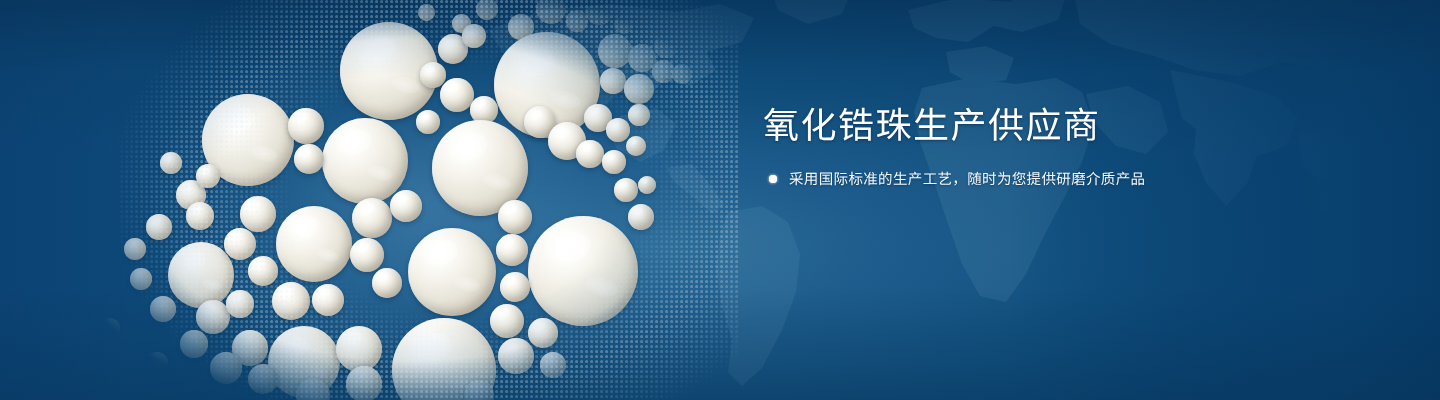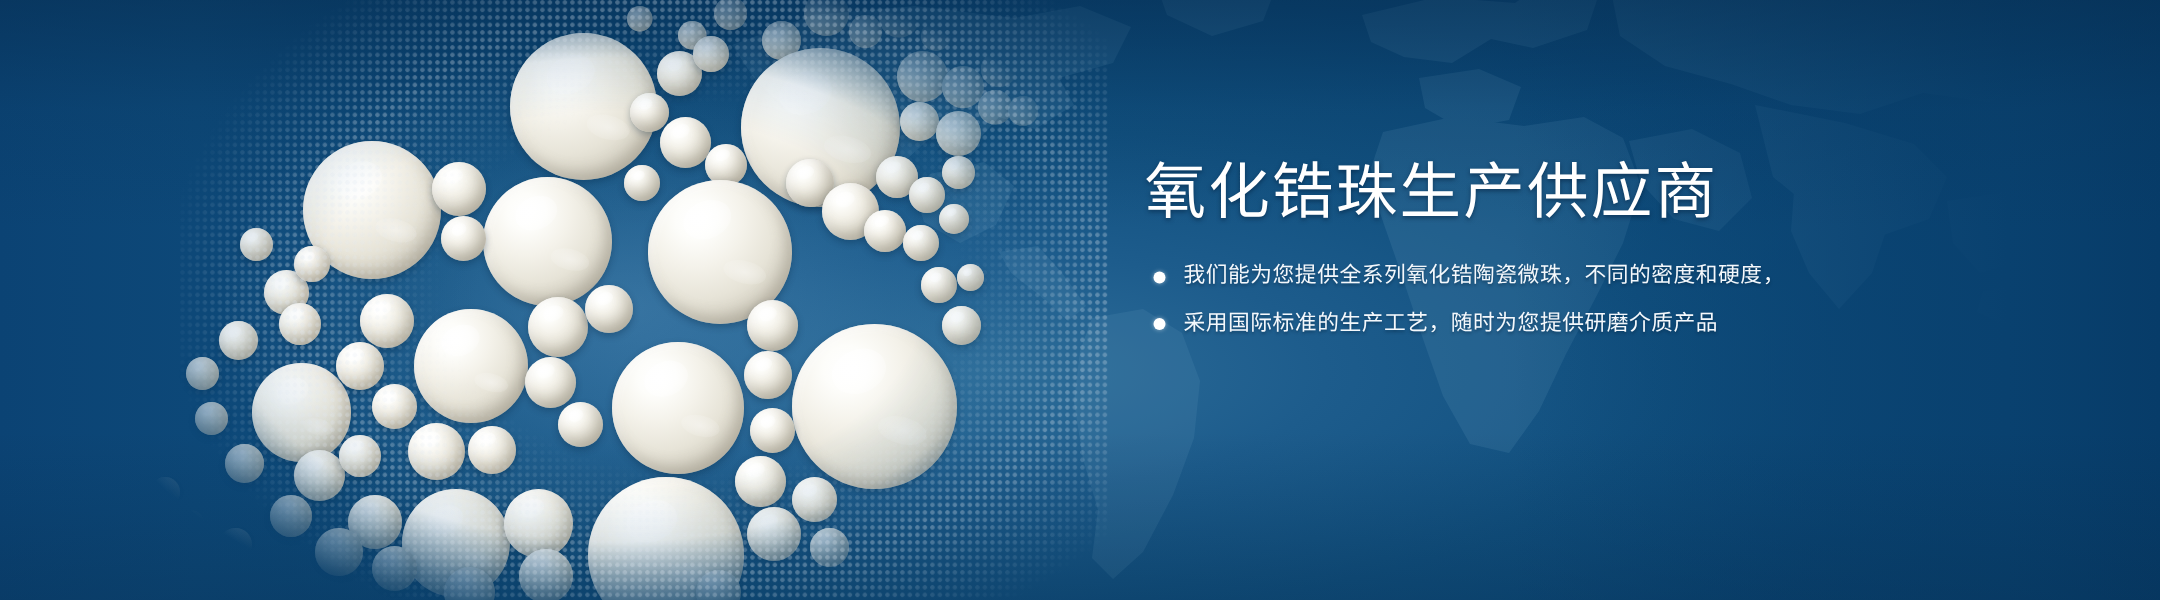--- a/index.html
+++ b/index.html
@@ -112,21 +112,21 @@
   }
 
   
   .copy {
     position: absolute;
     left: 763px; top: 106px;
     width: 620px;
   }
   .headline {
     margin: 0 0 22px 0;
-    font-size: 41px;
+    font-size: 36px;
     font-weight: 400;
     line-height: 1.1;
     letter-spacing: 1.5px;
     color: #ffffff;
     text-shadow: 0 1px 3px rgba(3,30,56,0.55);
     white-space: nowrap;
   }
   .points {
     list-style: none;
     margin: 0;
@@ -311,21 +311,20 @@
   <div class="halftone"></div>
 
   <div class="copy">
 
     <h1 class="headline">氧化锆珠生产供应商</h1>
 
     <ul class="points">
 
       <li class="point">
         <span class="dot"></span>
-        <span class="point-line">我们能为您提供全系列氧化锆陶瓷微珠，不同的密度和硬度，</span>
       </li>
 
 
       <li class="point">
         <span class="dot"></span>
         <span class="point-line">采用国际标准的生产工艺，随时为您提供研磨介质产品</span>
       </li>
 
     </ul>
   </div>

